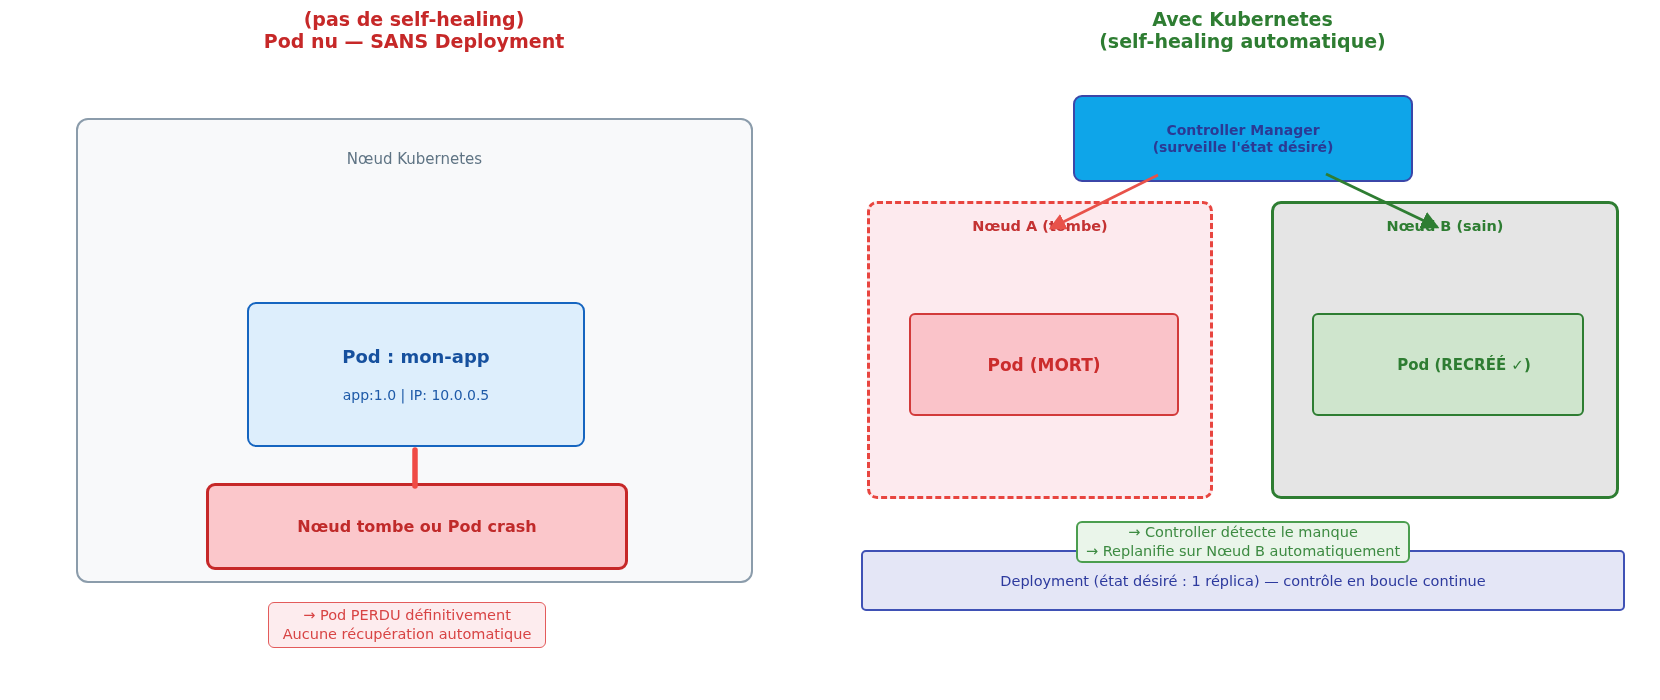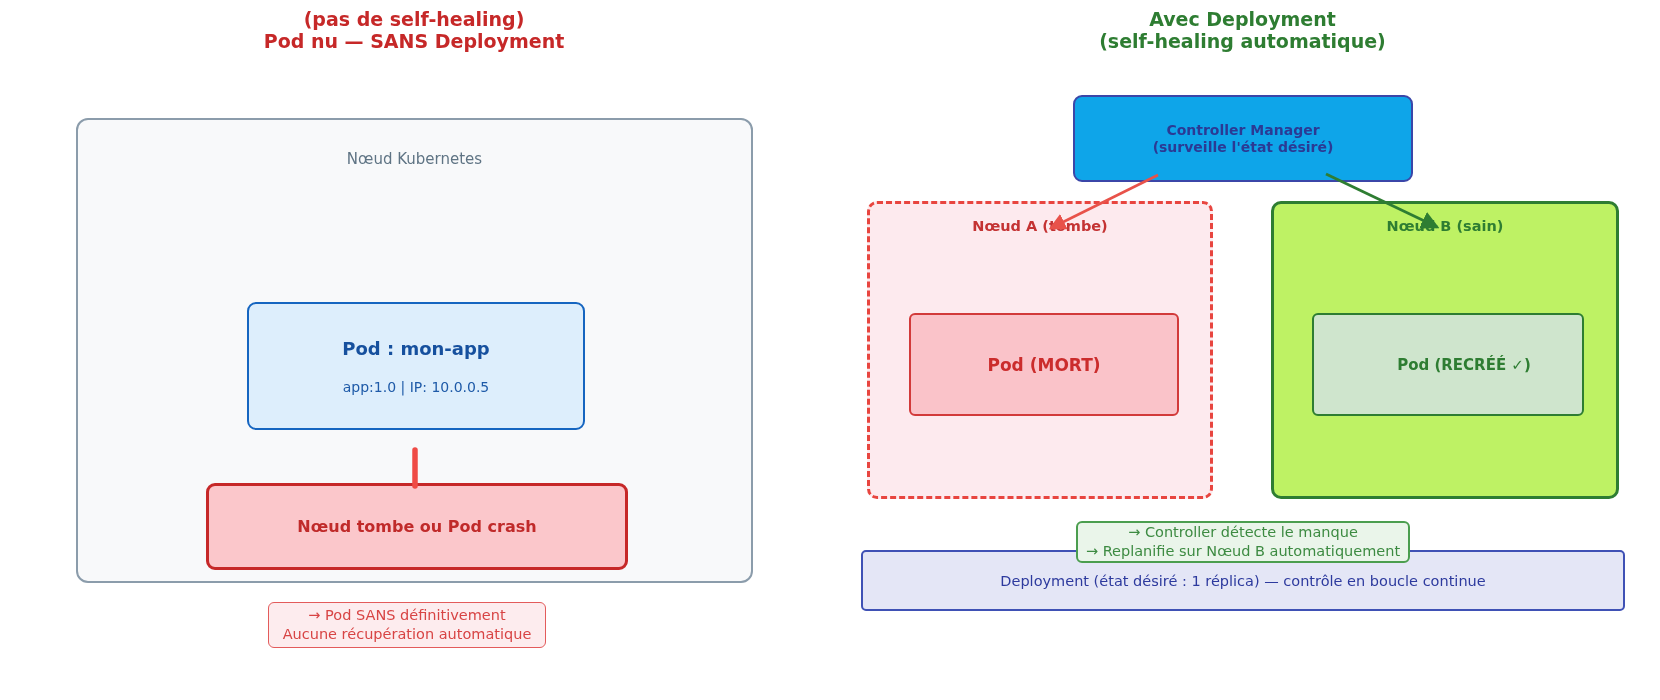--- a/index.html
+++ b/index.html
@@ -11,21 +11,21 @@
     font-size: 19px; line-height: 22px; top: 8px; }
   .panel-title.red { color: #c62828; left: 80px; width: 668px; }
   .panel-title.green { color: #2e7d32; left: 910px; width: 665px; }
 
   
   .node-container { position: absolute; left: 76px; top: 118px; width: 677px; height: 465px;
     background: #f8f9fa; border: 2.5px solid #8b9cab; border-radius: 12px; }
   .node-container-label { position: absolute; left: 0; top: 30px; width: 100%;
     text-align: center; color: #5f7484; font-size: 15px; }
 
-  .pod-box { position: absolute; left: 169px; top: 182px; width: 338px; height: 128px;
+  .pod-box { position: absolute; left: 169px; top: 182px; width: 338px; height: 145px;
     background: #ddeefc; border: 2.5px solid #1565c0; border-radius: 9px;
     display: flex; flex-direction: column; align-items: center; justify-content: center; gap: 20px; }
   .pod-box .pod-title { color: #16509e; font-weight: bold; font-size: 18px; }
   .pod-box .pod-sub { color: #1e5aa8; font-size: 14px; }
 
   .crash-box { position: absolute; left: 128px; top: 363px; width: 422px; height: 87px;
     background: #fbc7cb; border: 3px solid #c62828; border-radius: 9px;
     display: flex; align-items: center; justify-content: center; }
   .crash-box span { color: #c02a2a; font-weight: bold; font-size: 16px; }
 
@@ -43,21 +43,21 @@
   .node-a { position: absolute; left: 867px; top: 201px; width: 346px; height: 298px;
     background: #fdeaee; border: 3px dashed #e8453f; border-radius: 10px; }
   .node-a-title { position: absolute; left: 0; top: 14px; width: 100%; text-align: center;
     color: #c43333; font-weight: bold; font-size: 14.5px; }
   .pod-dead { position: absolute; left: 39px; top: 109px; width: 270px; height: 103px;
     background: #fac3c9; border: 2.5px solid #d23a3a; border-radius: 6px;
     display: flex; align-items: center; justify-content: center;
     color: #cb2c2c; font-weight: bold; font-size: 17px; }
 
   .node-b { position: absolute; left: 1271px; top: 201px; width: 348px; height: 298px;
-    background: #bef264; border: 3px solid #2e7d32; border-radius: 10px; }
+    background: #e5e5e5; border: 3px solid #2e7d32; border-radius: 10px; }
   .node-b-title { position: absolute; left: 0; top: 14px; width: 100%; text-align: center;
     color: #2e7d32; font-weight: bold; font-size: 14.5px; }
   .pod-recreated { position: absolute; left: 38px; top: 109px; width: 272px; height: 103px;
     background: #cfe5cd; border: 2.5px solid #2e7d32; border-radius: 6px;
     display: flex; align-items: center; justify-content: center;
     color: #2e7d32; font-weight: bold; font-size: 15px; padding-left: 32px; }
 
   .caption-green { position: absolute; left: 1076px; top: 521px; width: 334px; height: 42px;
     background: #eaf5ea; border: 2px solid #4b9e4f; border-radius: 6px; z-index: 3;
     display: flex; flex-direction: column; align-items: center; justify-content: center;
@@ -75,39 +75,39 @@
 <body>
 
 <div class="stage">
 
   <div class="panel-title red">
     <span style="display:block">(pas de self-healing)</span>
     <span style="display:block">Pod nu — SANS Deployment</span>
   </div>
 
   <div class="panel-title green">
-    <span style="display:block">Avec Deployment</span>
+    <span style="display:block">Avec Kubernetes</span>
     <span style="display:block">(self-healing automatique)</span>
   </div>
 
   <div class="node-container">
     <div class="node-container-label">Nœud Kubernetes</div>
 
     <div class="pod-box">
       <span class="pod-title">Pod : mon-app</span>
       <span class="pod-sub">app:1.0 | IP: 10.0.0.5</span>
     </div>
 
     <div class="crash-box">
       <span>Nœud tombe ou Pod crash</span>
     </div>
   </div>
 
   <div class="caption-red">
-    <span>→ Pod SANS définitivement</span>
+    <span>→ Pod PERDU définitivement</span>
     <span>Aucune récupération automatique</span>
   </div>
 
   <div class="controller-box">
     <span>Controller Manager</span>
     <span>(surveille l'état désiré)</span>
   </div>
 
   <div class="node-a">
     <div class="node-a-title">Nœud A (tombe)</div>

